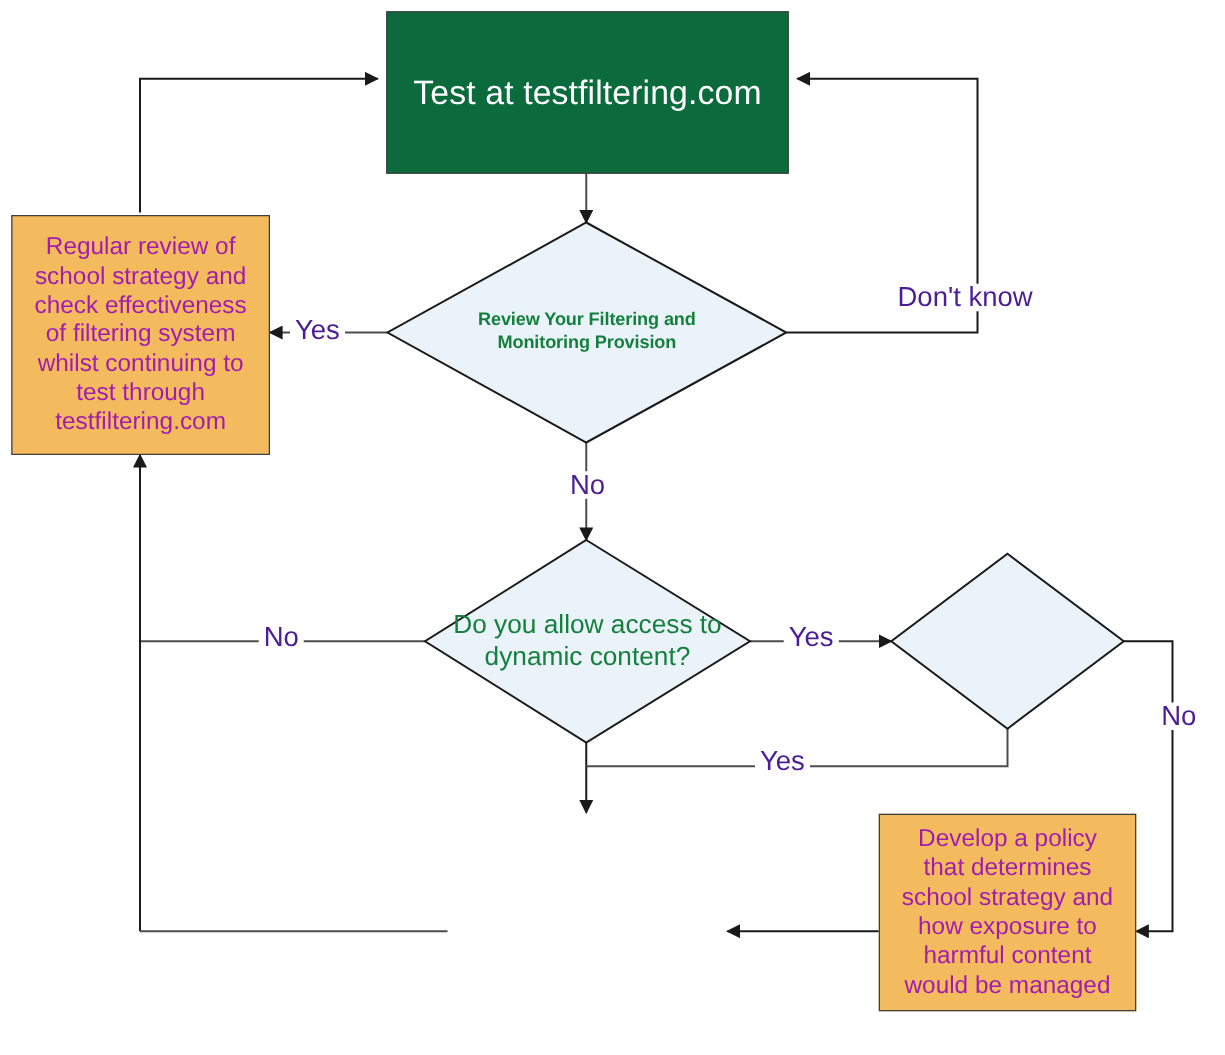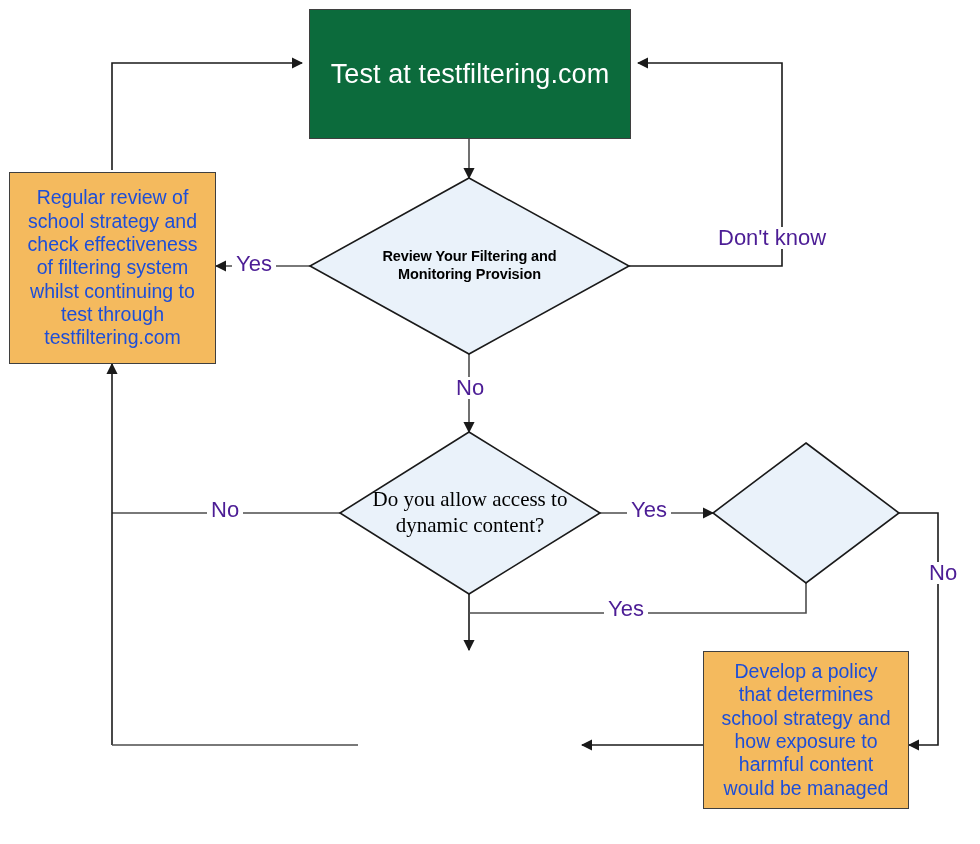--- a/index.html
+++ b/index.html
@@ -40,21 +40,21 @@
     width: 100%;
     white-space: pre-line;
     line-height: 1.20;
   }
   .terminal {
     color: #ffffff;
     font-size: 27px;
     letter-spacing: 0.1px;
   }
   .process {
-    color: #1d4ed8;
+    color: #a21caf;
     font-size: 19.5px;
   }
   .diamond-wrap {
     position: absolute;
   }
   .diamond-label {
     position: absolute;
     left: 0;
     top: 0;
     width: 100%;
@@ -62,21 +62,21 @@
     display: flex;
     align-items: center;
     justify-content: center;
     text-align: center;
     pointer-events: none;
   }
   .diamond-label span {
     display: block;
     white-space: pre-line;
     line-height: 1.22;
-    color: #000000;
+    color: #15803d;
   }
   .dtext-bold span {
     font-size: 14.5px;
     font-weight: bold;
     letter-spacing: -0.1px;
   }
   .dtext-reg span {
     font-size: 21px;
   }
   .dtext-reg-sm span {
@@ -151,21 +151,21 @@
 testfiltering.com</span>
   </div>
 
   <div class="diamond-wrap dtext-bold" style="left:310px; top:178px; width:319px; height:176px;">
     <div class="diamond-label">
       <span>Review Your Filtering and
 Monitoring Provision</span>
     </div>
   </div>
 
-  <div class="diamond-wrap dtext-reg" style="left:340px; top:432px; width:260px; height:162px;font-family:Liberation Serif, serif;">
+  <div class="diamond-wrap dtext-reg" style="left:340px; top:432px; width:260px; height:162px;">
     <div class="diamond-label">
       <span>Do you allow access to
 dynamic content?</span>
     </div>
   </div>
 
 
 
   <div class="node node-box process" style="left:703px; top:651px; width:206px; height:158px; background:#f4ba5e;">
     <span class="box-text">Develop a policy

